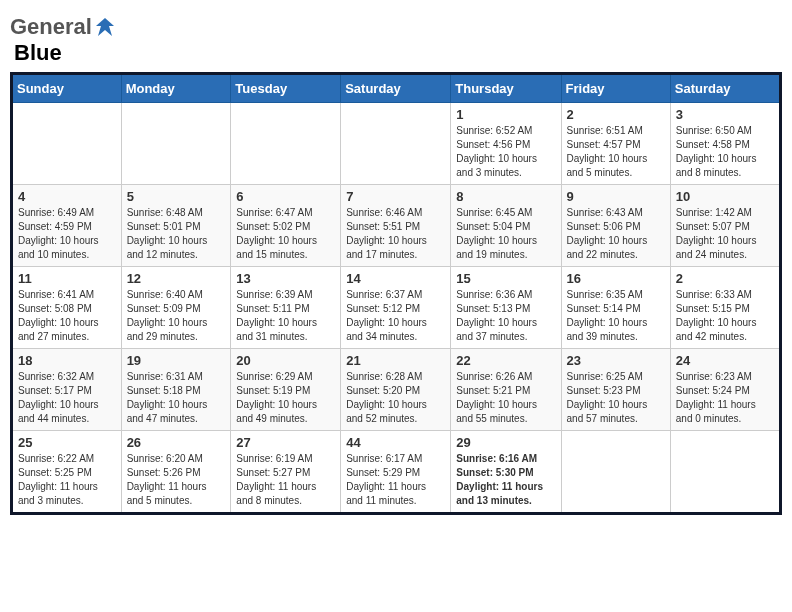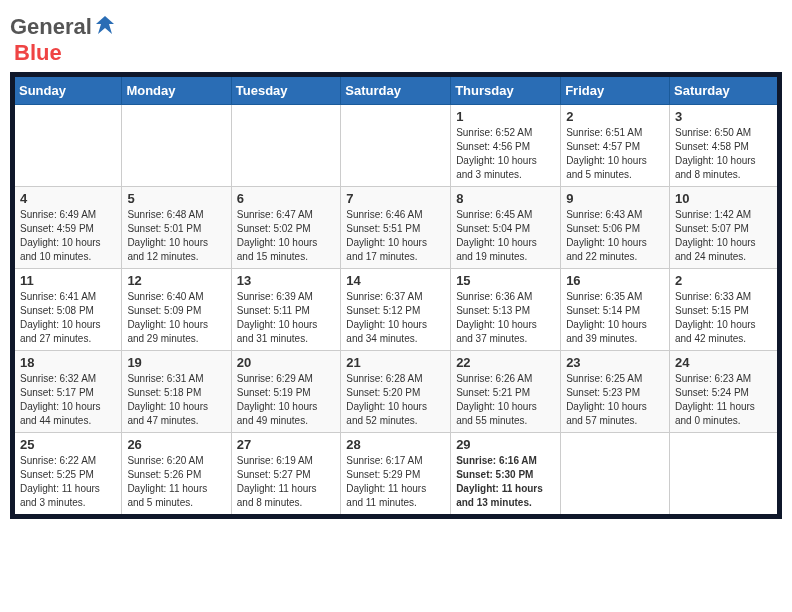--- a/index.html
+++ b/index.html
@@ -31,21 +31,21 @@
       color: #333;
       line-height: 1.1;
     }
     .location-title {
       font-size: 15px;
       color: #555;
     }
     .calendar {
       width: 100%;
       border-collapse: collapse;
-      border: 5px solid #0f172a;
+      border: 3px solid #0f172a;
     }
     .calendar th {
       background-color: #2a6db5;
       color: #fff;
       font-size: 13px;
       font-weight: bold;
       padding: 6px 4px;
       text-align: left;
       border: 1px solid #1a5a9a;
     }
@@ -72,35 +72,35 @@
     .day-info {
       font-size: 10px;
       color: #333;
       line-height: 1.4;
     }
     .empty-cell {
       background: #fff;
     }
     .logo-wrapper {
       display: flex;
-      align-items: flex-start;
+      align-items: center;
     }
   </style>
 </head>
 <body>
 
 <div class="header-area">
   <div class="logo">
     <div class="logo-wrapper">
       <span style="font-size:22px;font-weight:bold;color:#555;">General</span>
       <svg width="22" height="22" viewBox="0 0 22 22" style="margin-left:2px;">
         <polygon points="11,2 20,10 15,10 18,20 11,14 4,20 7,10 2,10" fill="#2a6db5"></polygon>
       </svg>
     </div>
-    <span style="font-size:22px;font-weight:bold;color:#ef4444;margin-left:4px;">Blue</span>
+    <span style="font-size:22px;font-weight:bold;color:#000000;margin-left:4px;">Blue</span>
   </div>
   <div class="title-area">
     <div class="month-title"></div>
     <div class="location-title"></div>
   </div>
 </div>
 
 <table class="calendar">
   <thead>
     <tr id="weekday-header">
@@ -310,21 +310,21 @@
 and 5 minutes.</div>
         </td>
         <td>
           <span class="day-number">27</span>
           <div class="day-info" style="white-space: pre-line;">Sunrise: 6:19 AM
 Sunset: 5:27 PM
 Daylight: 11 hours
 and 8 minutes.</div>
         </td>
         <td>
-          <span class="day-number">28</span>
+          <span class="day-number">44</span>
           <div class="day-info" style="white-space: pre-line;">Sunrise: 6:17 AM
 Sunset: 5:29 PM
 Daylight: 11 hours
 and 11 minutes.</div>
         </td>
         <td>
           <span class="day-number">29</span>
           <div class="day-info" style="white-space: pre-line; font-weight: bold;">Sunrise: 6:16 AM
 Sunset: 5:30 PM
 Daylight: 11 hours

